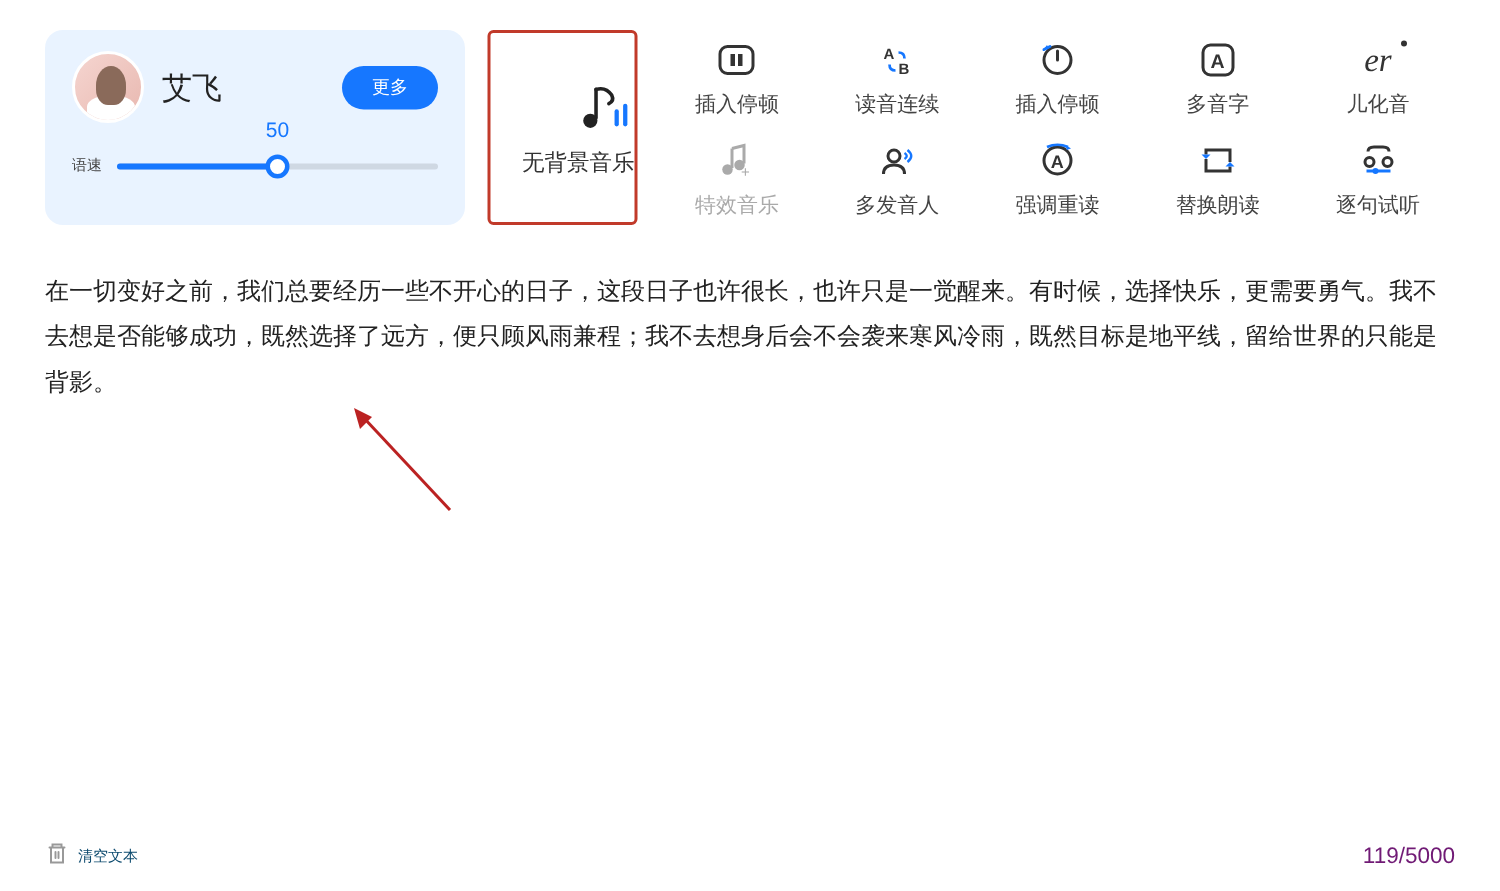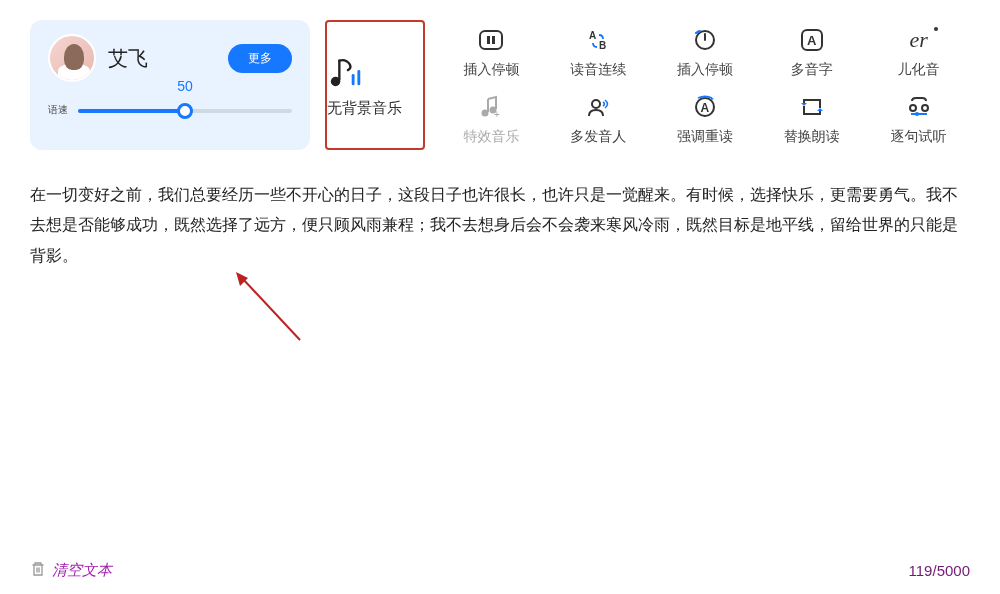--- a/index.html
+++ b/index.html
@@ -119,21 +119,21 @@
       border: 3px solid #1677ff;
       border-radius: 50%;
     }
     .bgm-card {
       border: 2px solid #c13a2a;
       border-radius: 4px;
       width: 100px;
       height: 130px;
       display: flex;
       flex-direction: column;
-      align-items: flex-start;
+      align-items: flex-end;
       justify-content: center;
       gap: 4px;
     }
     .bgm-icon svg { width: 38px; height: 38px; }
     .bgm-label { font-size: 15px; color: #333; }
     .tool-grid {
       flex: 1;
       display: grid;
       grid-template-columns: repeat(5, 1fr);
       grid-template-rows: repeat(2, 1fr);
@@ -193,24 +193,23 @@
       align-items: center;
       color: #999;
       font-size: 15px;
     }
     .clear-btn {
       display: flex;
       align-items: center;
       gap: 6px;
       background: none;
       border: none;
-      color: #a21caf;
-      font-size: 15px;
+      color: #0c4a6e;
+      font-size: 10px;
       cursor: pointer;
-      font-style: italic;
     }
     .char-count { color: #701a75; }
   </style>
 </head>
 <body>
 
 <div class="toolbar-row">
 
   <div class="voice-card">
     <div class="voice-top">

